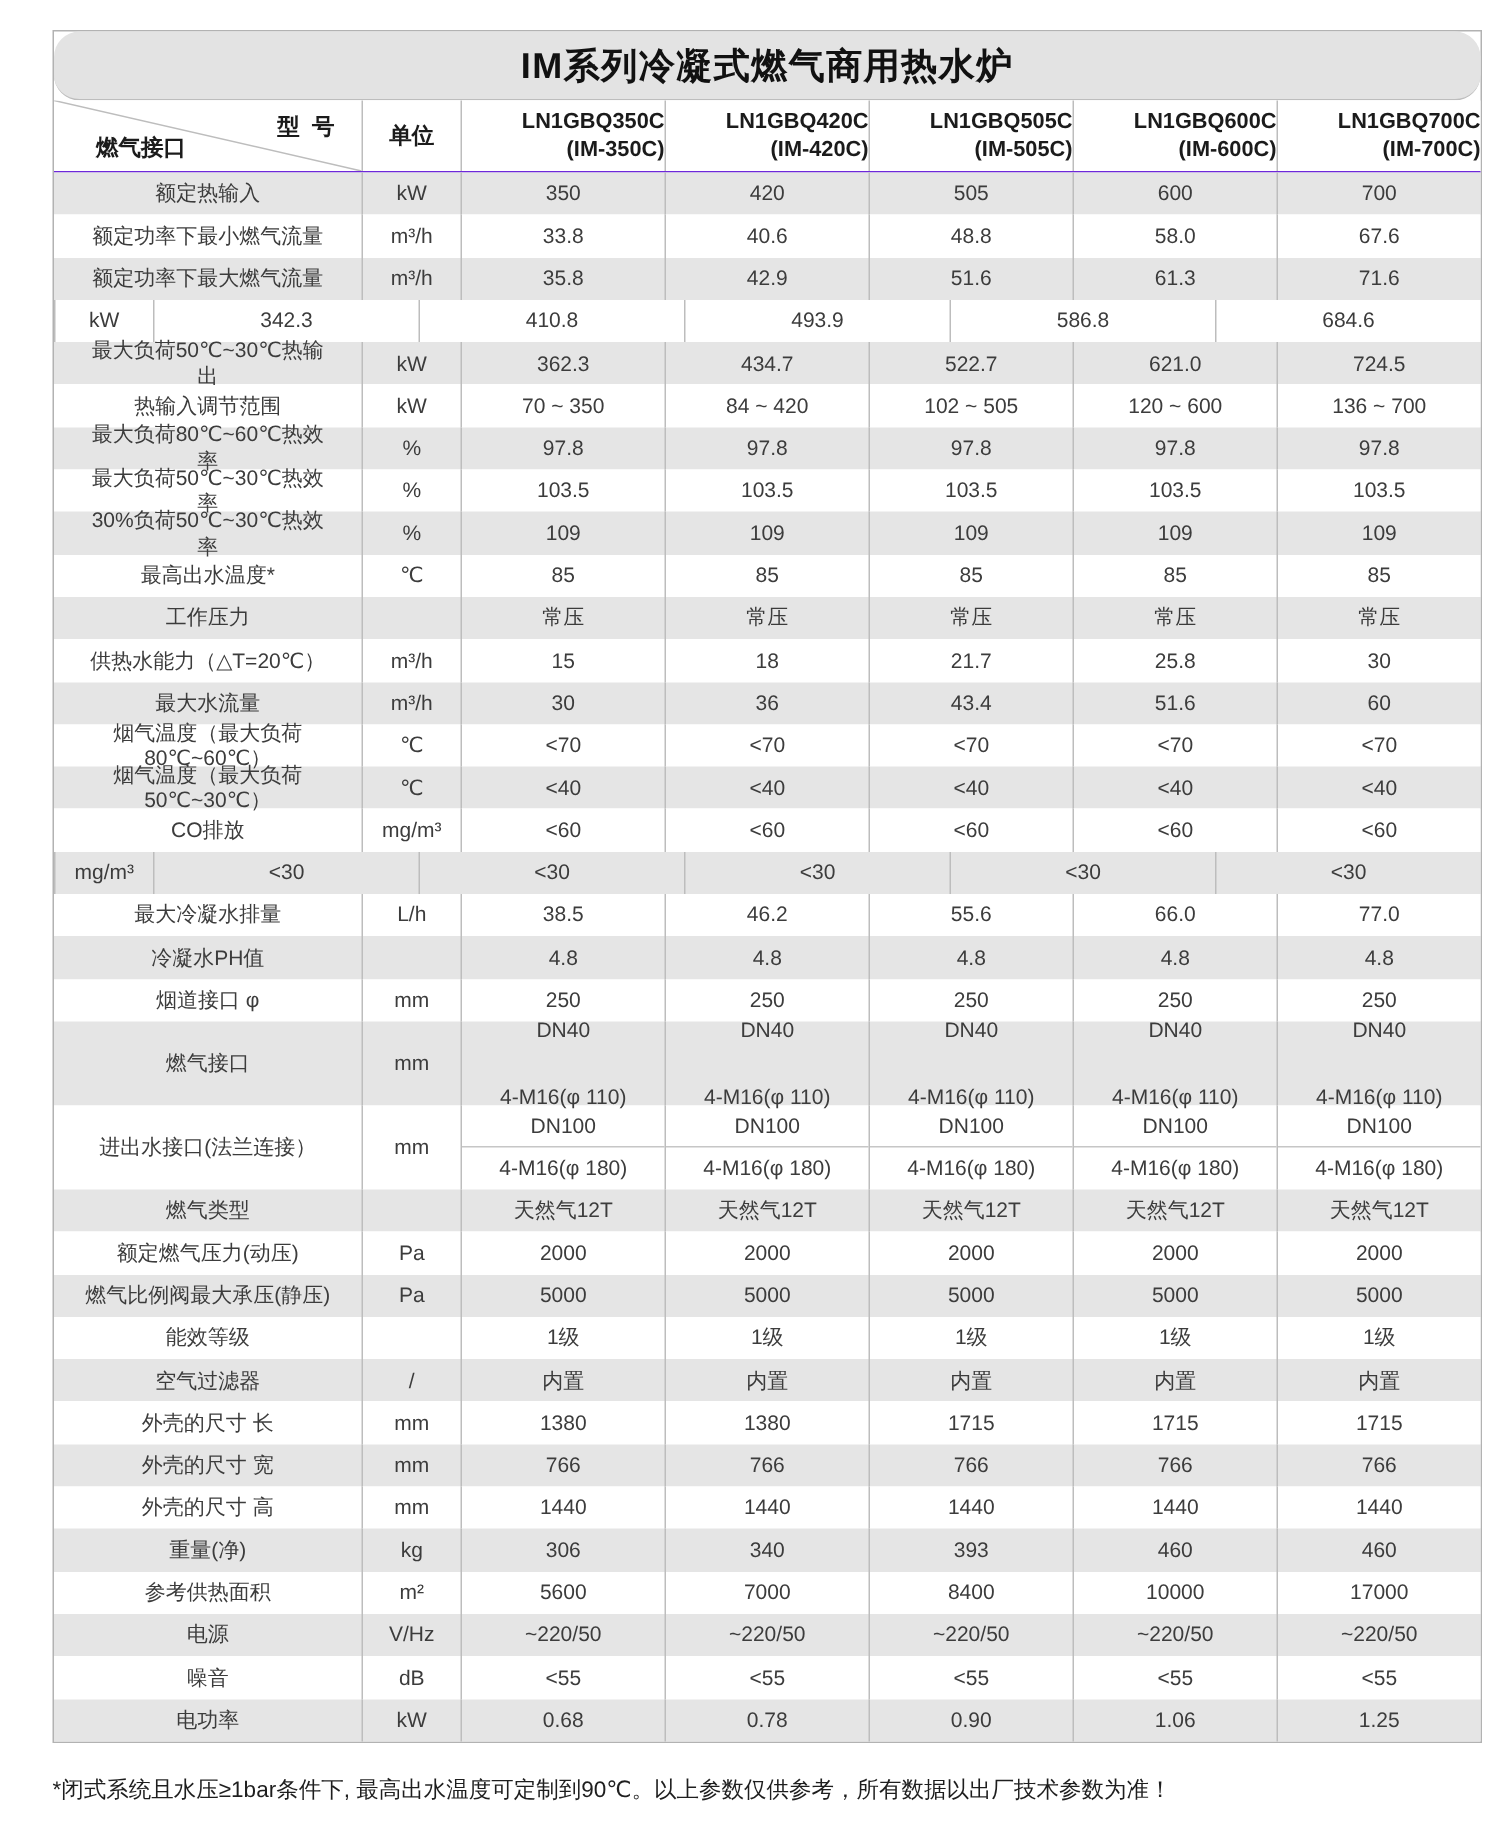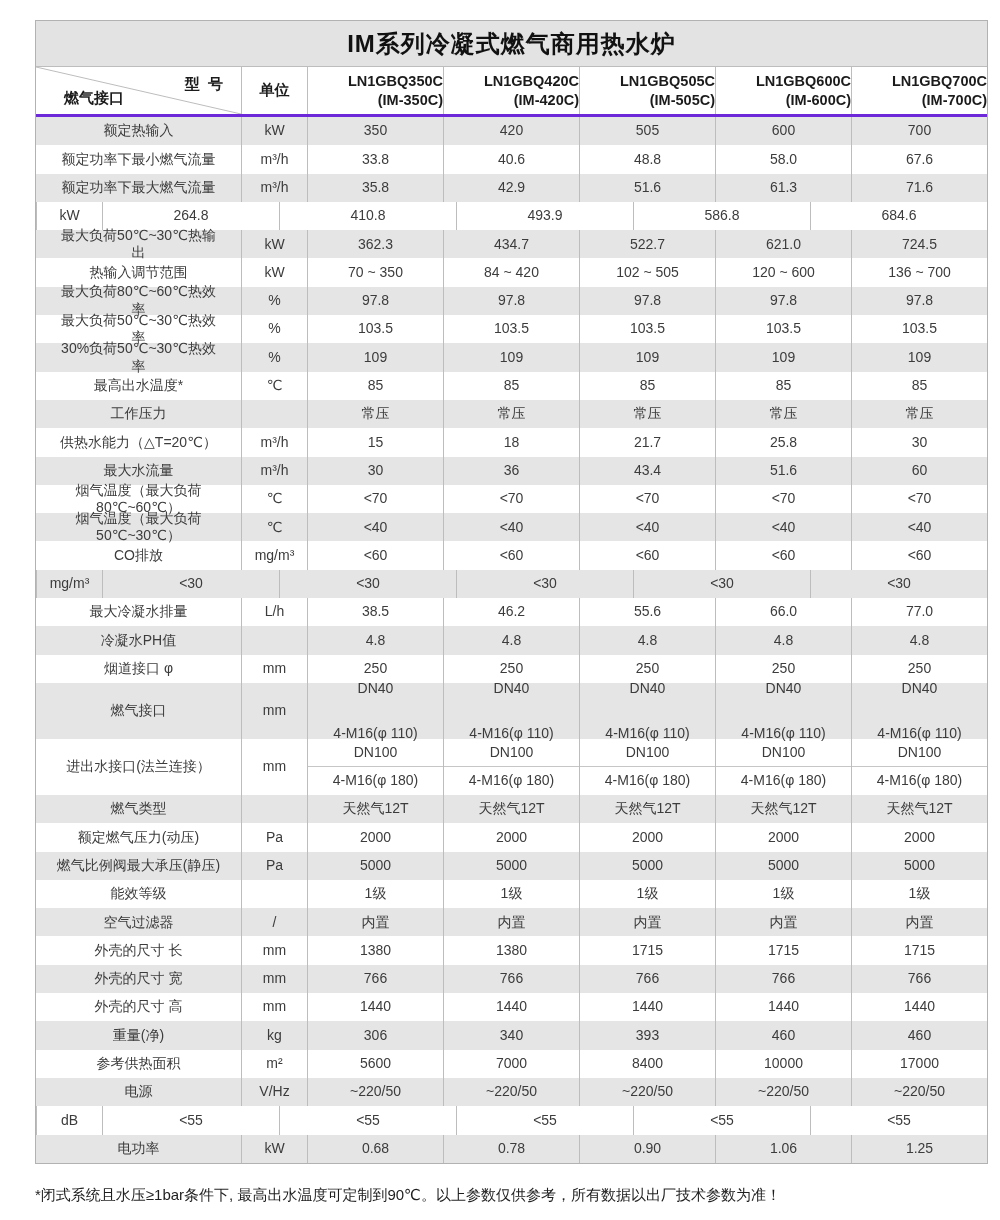--- a/index.html
+++ b/index.html
@@ -6,24 +6,24 @@
   body{
     width:1000px;height:1220px;background:#ffffff;position:relative;
     font-family:"Liberation Sans","DejaVu Sans",sans-serif;
     -webkit-font-smoothing:antialiased;
   }
   .wrap{position:absolute;left:35px;top:20px;width:953px;}
   .spec-table{border:1px solid #b2b2b2;background:#ffffff;}
   .title-band{
     height:45px;background:#e3e3e3;border-bottom:1px solid #bdbdbd;
     display:flex;align-items:center;justify-content:center;
-    font-size:24px;font-weight:700;color:#111;letter-spacing:1px;
+    font-size:24px;font-weight:700;color:#111;letter-spacing:1px;border-radius:17px;
   }
   
-  .hdr{display:flex;height:47px;background:#fff;border-bottom:3px solid #6d28d9;color:#1b1b1b;font-weight:700;}
+  .hdr{display:flex;height:47px;background:#fff;border-bottom:1px solid #6d28d9;color:#1b1b1b;font-weight:700;}
   .corner{width:205px;position:relative;box-sizing:border-box;}
   .corner svg{position:absolute;left:0;top:0;width:100%;height:100%;}
   .corner .t-top{position:absolute;top:8px;right:16px;font-size:15px;letter-spacing:2px;}
   .corner .t-bottom{position:absolute;bottom:6px;left:28px;font-size:15px;}
   .unit-h{width:66px;border-left:1px solid #bdbdbd;display:flex;align-items:center;justify-content:center;font-size:15px;box-sizing:border-box;}
   .model-h{flex:1;border-left:1px solid #bdbdbd;display:flex;flex-direction:column;align-items:flex-end;justify-content:center;font-size:14.5px;line-height:1.3;box-sizing:border-box;text-align:center;}
   
   .row{display:flex;height:28.3px;background:#fff;color:#3c3c3c;font-size:14px;}
   .row.shade{background:#e5e5e5;}
   .row.tall{height:56px;}
@@ -99,21 +99,21 @@
           <div class="cell cell-label">额定功率下最大燃气流量</div>
           <div class="cell cell-unit">m³/h</div>
           <div class="cell cell-val">35.8</div>
           <div class="cell cell-val">42.9</div>
           <div class="cell cell-val">51.6</div>
           <div class="cell cell-val">61.3</div>
           <div class="cell cell-val">71.6</div>
         </div>
         <div class="row">
           <div class="cell cell-unit">kW</div>
-          <div class="cell cell-val">264.8</div>
+          <div class="cell cell-val">342.3</div>
           <div class="cell cell-val">410.8</div>
           <div class="cell cell-val">493.9</div>
           <div class="cell cell-val">586.8</div>
           <div class="cell cell-val">684.6</div>
         </div>
         <div class="row shade">
           <div class="cell cell-label">最大负荷50℃~30℃热输出</div>
           <div class="cell cell-unit">kW</div>
           <div class="cell cell-val">362.3</div>
           <div class="cell cell-val">434.7</div>
@@ -396,20 +396,21 @@
         <div class="row shade">
           <div class="cell cell-label">电源</div>
           <div class="cell cell-unit">V/Hz</div>
           <div class="cell cell-val">~220/50</div>
           <div class="cell cell-val">~220/50</div>
           <div class="cell cell-val">~220/50</div>
           <div class="cell cell-val">~220/50</div>
           <div class="cell cell-val">~220/50</div>
         </div>
         <div class="row">
+          <div class="cell cell-label">噪音</div>
           <div class="cell cell-unit">dB</div>
           <div class="cell cell-val">&lt;55</div>
           <div class="cell cell-val">&lt;55</div>
           <div class="cell cell-val">&lt;55</div>
           <div class="cell cell-val">&lt;55</div>
           <div class="cell cell-val">&lt;55</div>
         </div>
         <div class="row shade">
           <div class="cell cell-label">电功率</div>
           <div class="cell cell-unit">kW</div>

